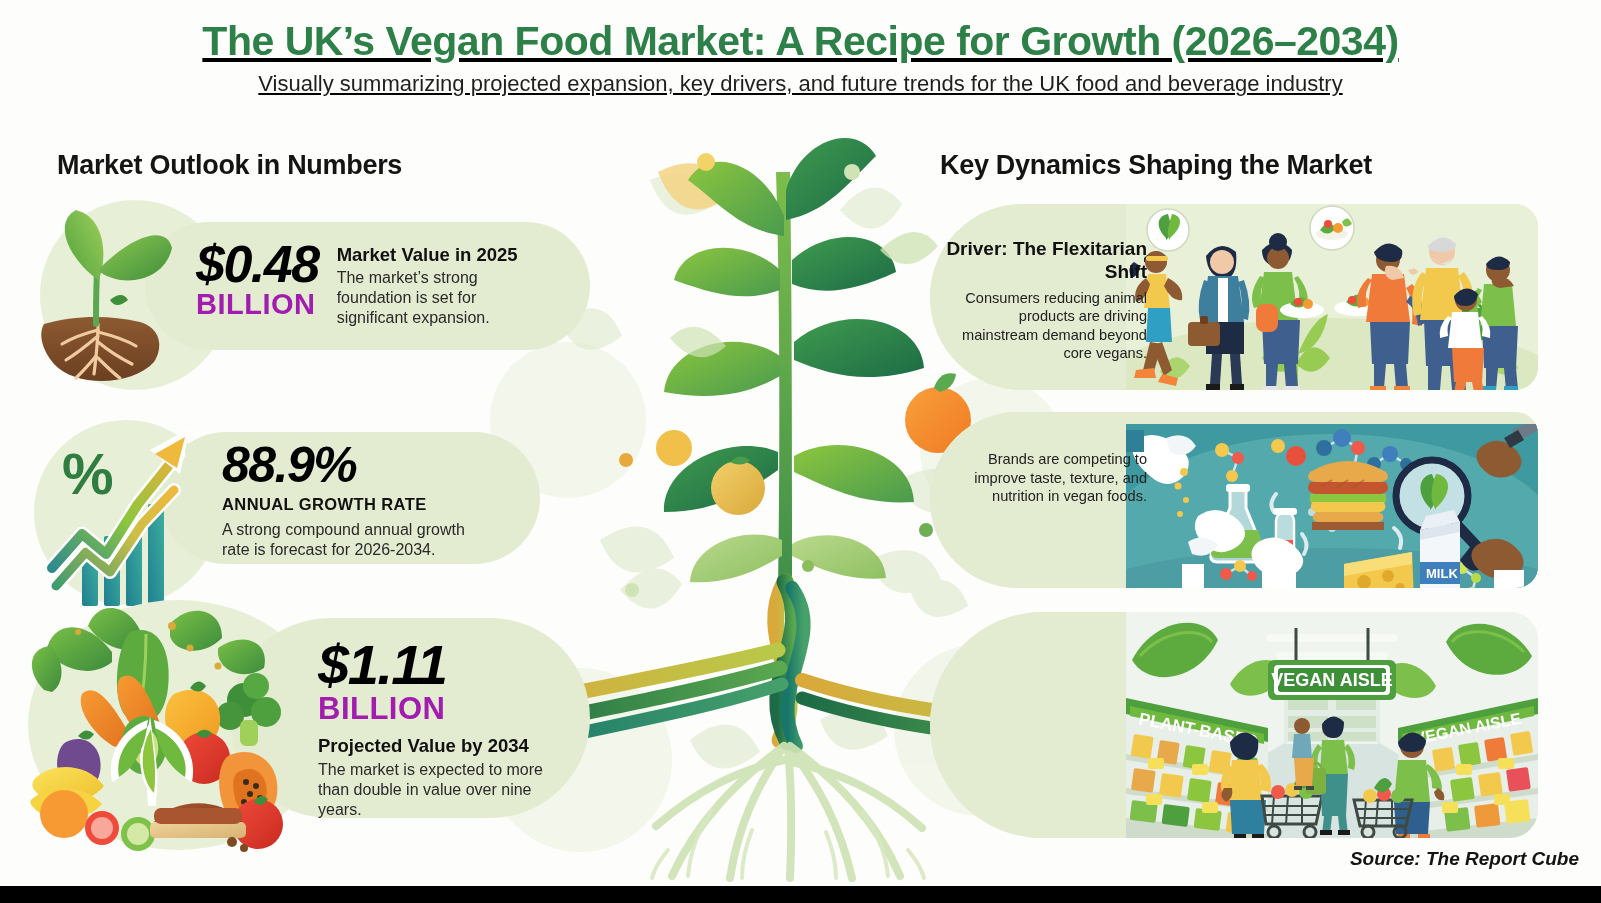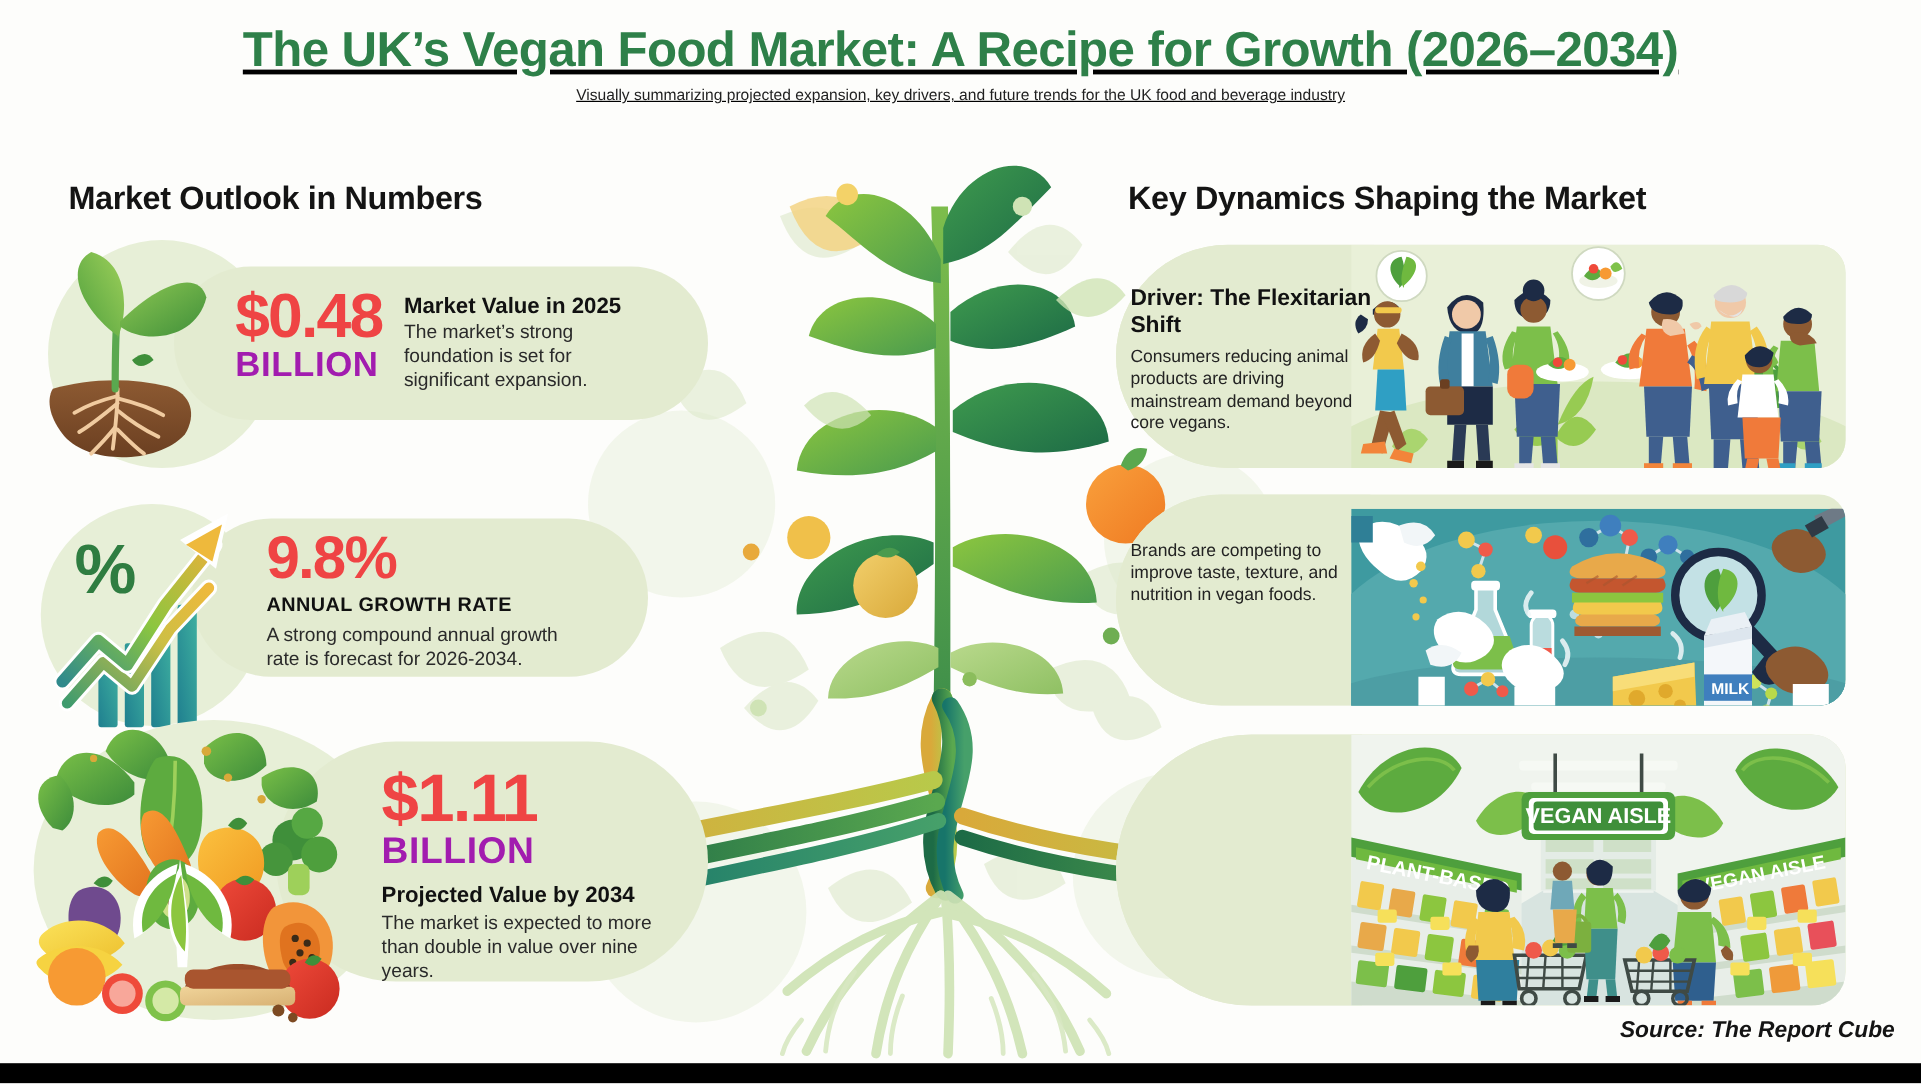--- a/index.html
+++ b/index.html
@@ -18,21 +18,21 @@
   }
 
   
   #header { position:absolute; top:18px; left:0; width:1601px; text-align:center;text-decoration:underline; }
   #title {
     font-size: 41px; font-weight: 700; letter-spacing: -0.5px;
     color: #2e8049; white-space: nowrap;
   }
   #subtitle {
     margin-top: 6px;
-    font-size: 13px; font-weight: 400; color: #1f1f1f;
+    font-size: 22px; font-weight: 400; color: #1f1f1f;
     white-space: nowrap;
   }
 
   
   .col-heading {
     position: absolute;
     font-size: 27px; font-weight: 700; color: #141414;
     letter-spacing: -0.3px; white-space: nowrap;
   }
   #heading-left  { left: 57px;  top: 150px; }
@@ -45,41 +45,41 @@
   .card { position:absolute; background:#e3ebd0; overflow:hidden; }
   .card-left  { border-radius: 120px 120px 120px 120px; }
   .card-right { border-radius: 120px 30px 30px 120px; }
 
   
   .halo { position:absolute; border-radius:50%; background:#e7efd7; }
 
   
   .stat-wrap { position:absolute; display:flex; align-items:flex-start; }
   .bignum {
-    font-size: 52px; font-weight: 800; color:#ef4444; line-height:0.95;
-    letter-spacing:-1.5px; white-space:nowrap;
+    font-size: 52px; font-weight: 800; color:#000000; line-height:0.95;
+    letter-spacing:-1.5px; white-space:nowrap;font-style:italic;
   }
   .bignum-sub {
     font-size: 29px; font-weight: 800; color:#a21caf; letter-spacing:0.5px;
     line-height:1.05; white-space:nowrap;
   }
   .stat-title {
     font-size: 18.5px; font-weight:700; color:#111; line-height:1.15;
     white-space:nowrap;
   }
   .stat-caption {
     font-size: 16px; font-weight:400; color:#2a2a2a; line-height:1.25;
   }
   .kicker {
     font-size: 16.5px; font-weight:800; color:#111; letter-spacing:0.4px;
     white-space:nowrap;
   }
 
   
-  .dyn-text { position:absolute; width:205px; }
+  .dyn-text { position:absolute; width:205px;text-align:right; }
   .dyn-title {
     font-size: 19px; font-weight:700; color:#111; line-height:1.2;
     margin-bottom: 5px;
   }
   .dyn-body {
     font-size: 14.6px; font-weight:400; color:#222; line-height:1.27;
   }
 
   
   #source {
@@ -316,21 +316,21 @@
       <path d="M14 160 L44 126 L68 146 L100 96 L140 46" fill="none" stroke="url(#arrowg)" stroke-width="10" stroke-linecap="round" stroke-linejoin="round"></path>
 
       <path d="M112 42 L152 20 L142 66 Z" fill="#ffffff"></path>
       <path d="M117 46 L147 29 L139 60 Z" fill="#eeb93c"></path>
 
       <text x="24" y="86" font-family="Liberation Sans, sans-serif" font-size="58" font-weight="700" fill="#2f7d41">%</text>
     </svg>
   </div>
 
   <div class="stat-wrap" style="left:222px; top:442px; flex-direction:column;">
-    <div class="bignum" style="font-size:50px;">9.8%</div>
+    <div class="bignum" style="font-size:50px;">88.9%</div>
     <div class="kicker" style="margin-top:5px;">ANNUAL GROWTH RATE</div>
     <div class="stat-caption" style="margin-top:6px; width:250px;">A strong compound annual growth rate is forecast for 2026-2034.</div>
   </div>
 
   <div class="halo" style="left:28px; top:600px; width:300px; height:250px;"></div>
   <div class="card card-left" style="left:230px; top:618px; width:360px; height:200px; border-radius:100px;"></div>
 
   <div style="position:absolute; left:22px; top:596px; width:290px; height:262px;">
     <svg width="290" height="262" viewBox="0 0 290 262">
       <defs>

